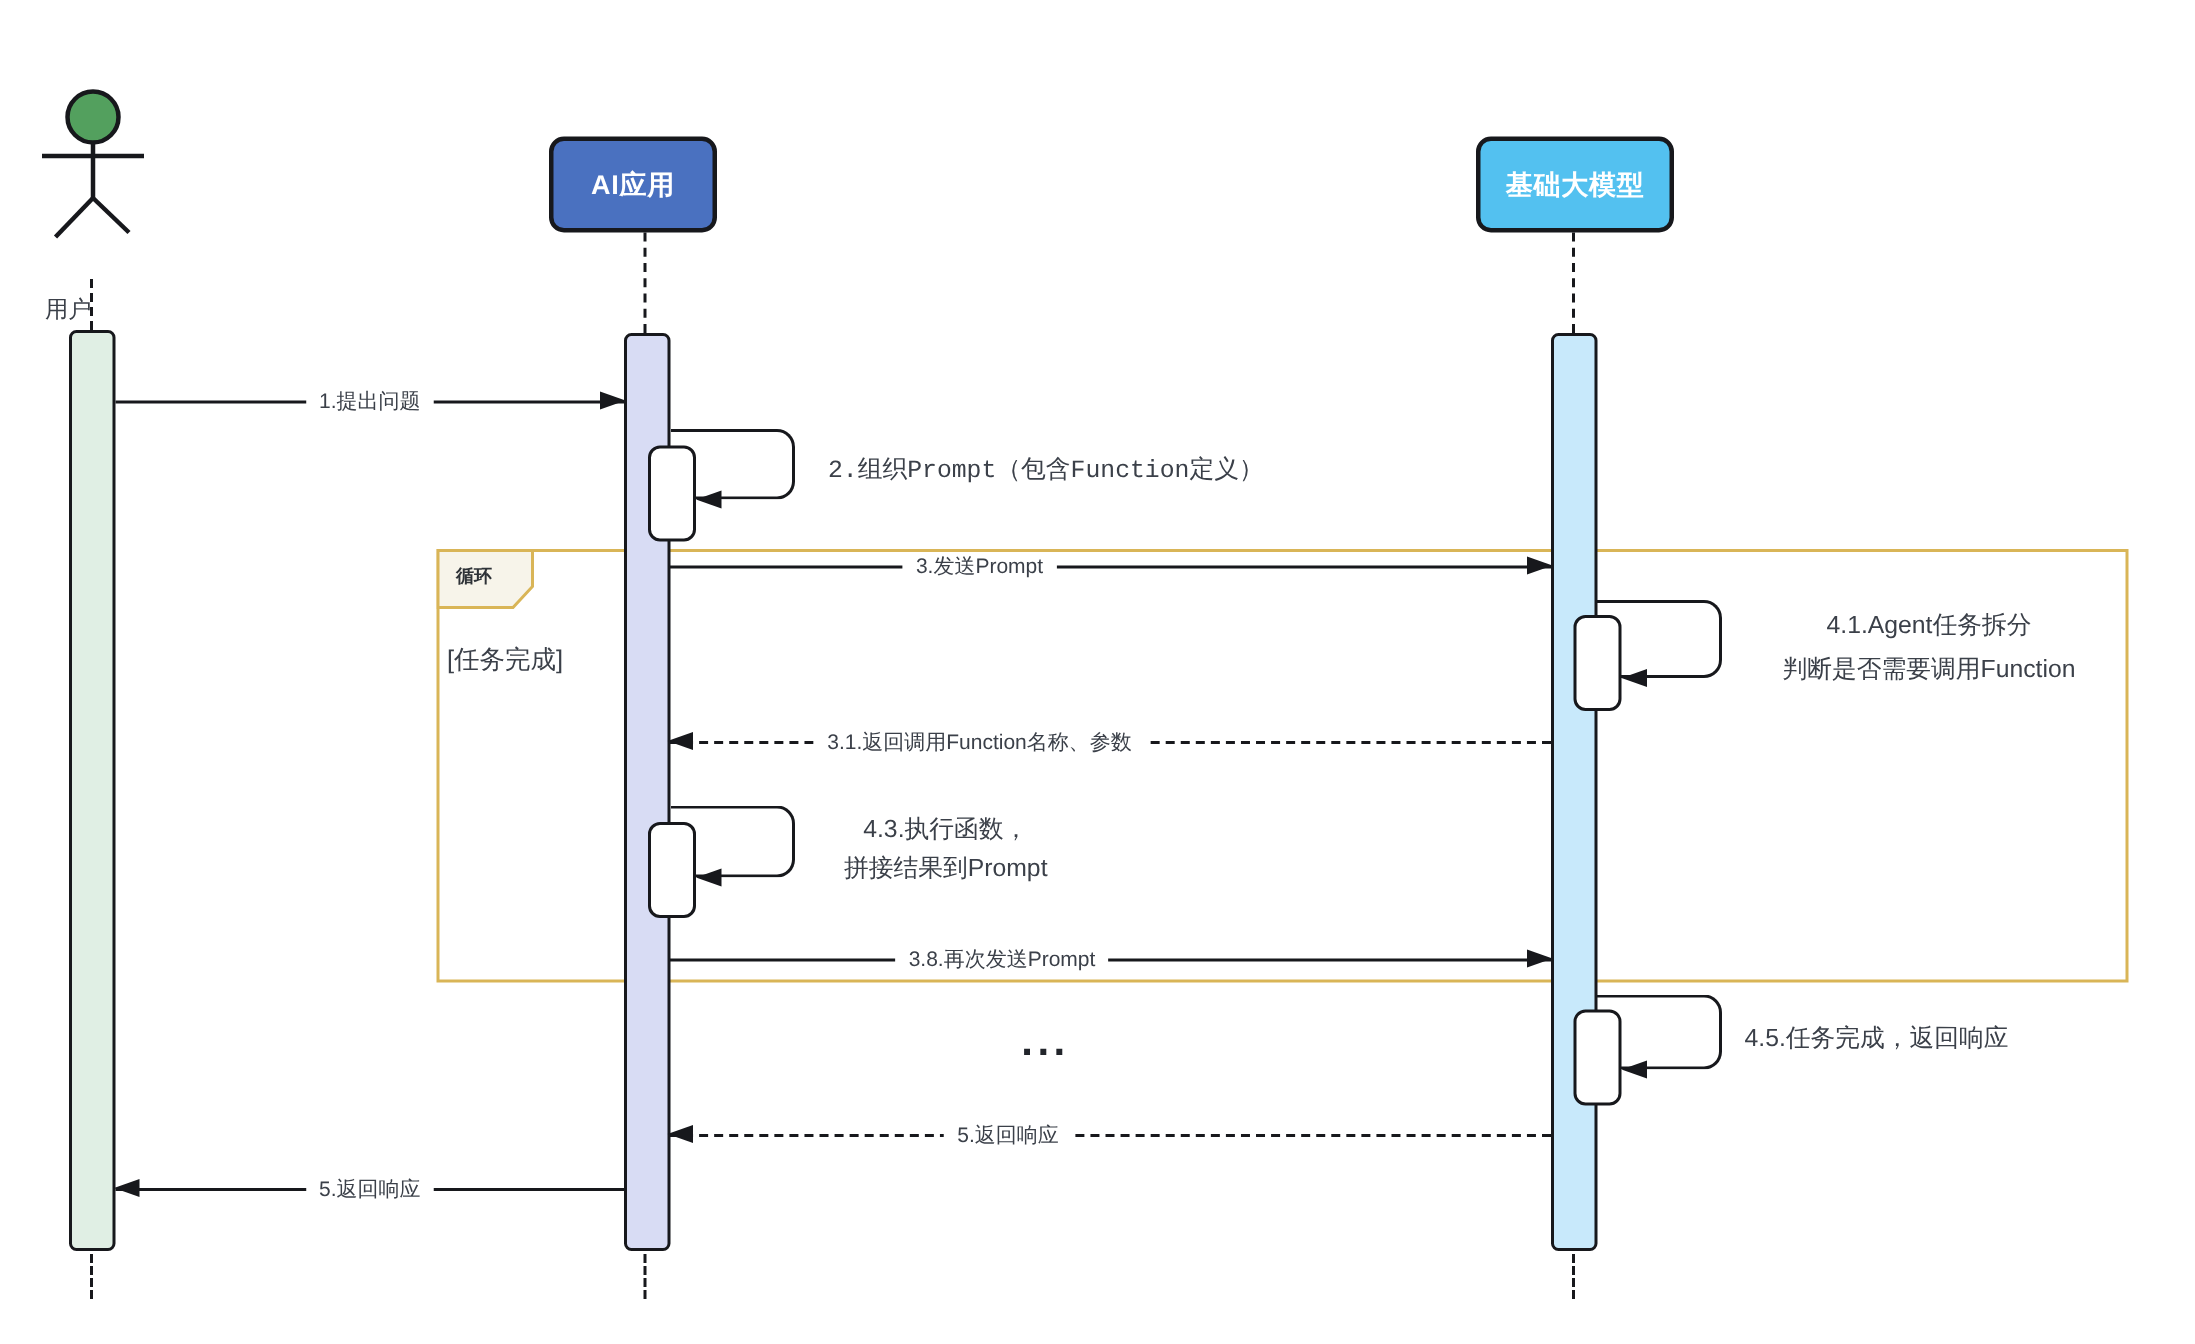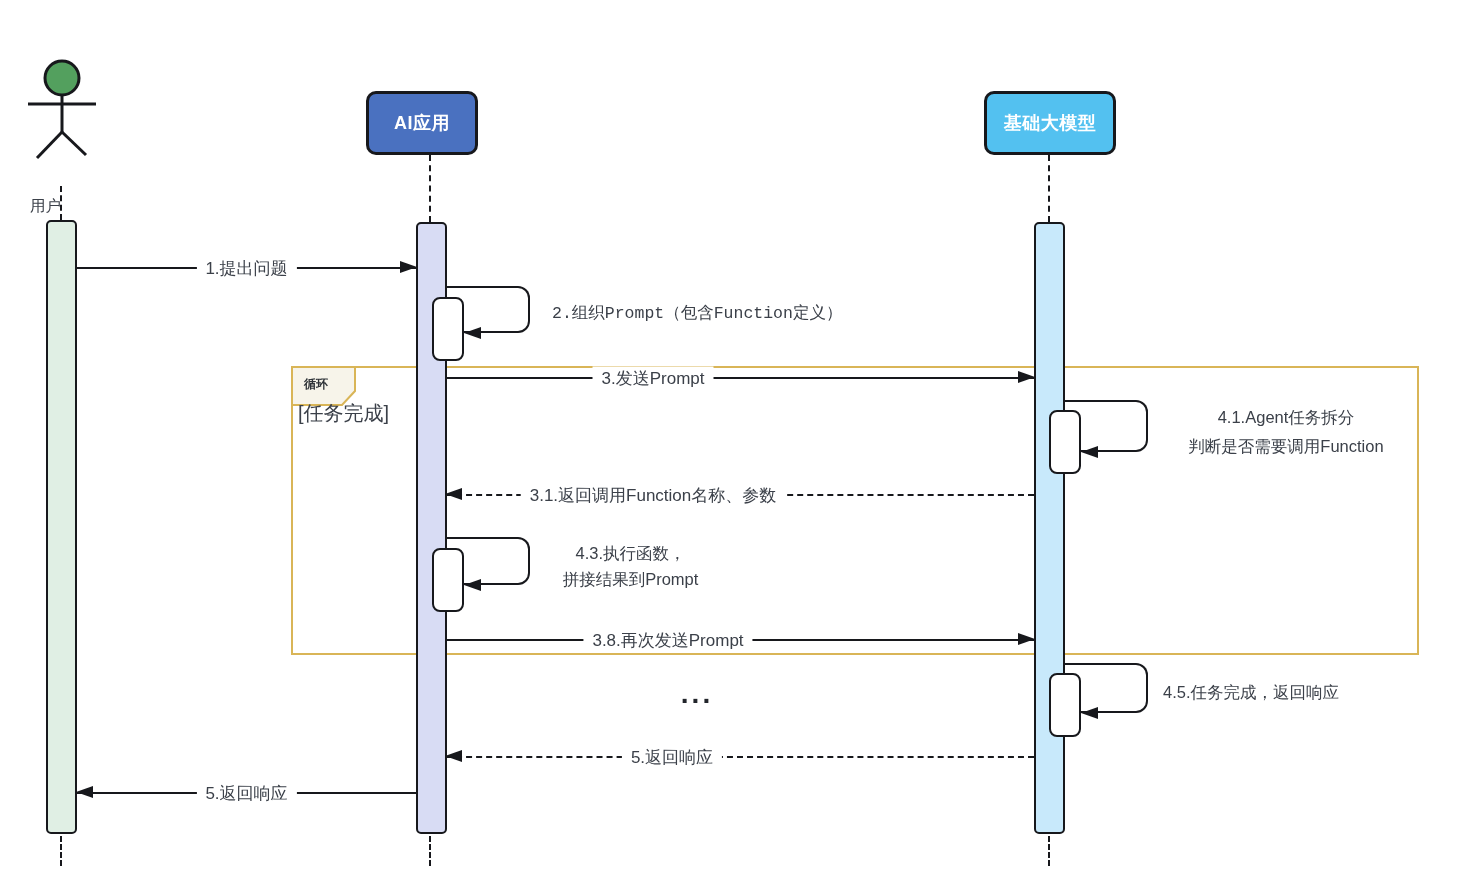--- a/index.html
+++ b/index.html
@@ -21,41 +21,41 @@
   .act { position:absolute; width:31px; border:2.5px solid var(--line,#17181c); border-radius:5px; z-index:3; }
   .act-user { left:46px;   top:220px; height:614px; background:var(--user-activation,#e0efe4); }
   .act-ai   { left:416px;  top:222px; height:612px; background:var(--ai-activation,#d8dcf4); }
   .act-llm  { left:1034px; top:222px; height:612px; background:var(--llm-activation,#c8e9fb); }
 
   
   .msg { position:absolute; height:0; z-index:4; }
   .msg .line { position:absolute; left:0; right:0; top:-1px; border-top:2.5px solid var(--line,#17181c); }
   .msg.dashed .line { border-top:2.5px dashed var(--line,#17181c); }
   .msg .label { position:absolute; top:0; transform:translate(-50%,-50%); background:#fff;
-                padding:0 9px; font-size:17px; white-space:nowrap; z-index:2; }
+                padding:0 9px; font-size:14px; white-space:nowrap; z-index:2; }
   .ah { position:absolute; width:0; height:0; top:-7px;
         border-top:6.5px solid transparent; border-bottom:6.5px solid transparent; }
   .ah-r { right:-1px; border-left:17px solid var(--line,#17181c); }
   .ah-l { left:-1px;  border-right:17px solid var(--line,#17181c); }
 
   
   .nested { position:absolute; width:32px; height:64px; background:#fff;
             border:2.5px solid var(--line,#17181c); border-radius:8px; z-index:5; }
   .sloop { position:absolute; border:2.5px solid var(--line,#17181c); border-left:none;
            border-radius:0 12px 12px 0; z-index:4; }
   .sloop .ah-l { top:auto; left:17px; bottom:-8px; position:absolute; }
   .slabel { position:absolute; font-size:16.5px; white-space:nowrap; z-index:4; line-height:21px; }
   .slabel.two { white-space:normal; text-align:center; line-height:29px; }
 
   
   .loop-frame { position:absolute; left:291px; top:366px; width:1128px; height:289px;
                 border:2px solid var(--loop-border,#d9b557); z-index:1; }
   .loop-tag-svg { position:absolute; left:-2px; top:-2px; }
   .loop-tag-text { position:absolute; left:11px; top:8px; font-size:12px; font-weight:bold; color:#2e3237; }
-  .loop-guard { position:absolute; left:5px; top:32px; font-size:20px; color:var(--text,#3b4049); }
+  .loop-guard { position:absolute; left:5px; top:60px; font-size:17px; color:var(--text,#3b4049); }
 
   .ellipsis { position:absolute; left:647px; top:678px; width:100px; text-align:center;
               font-size:28px; font-weight:bold; letter-spacing:3px; color:#22252b; z-index:4; }
 
   .actor-label { position:absolute; left:30px; top:164px; width:64px; font-size:15.5px;margin-top:32px; }
   .actor-svg { position:absolute; left:16px; top:55px; z-index:2; }
 </style>
 </head>
 <body>
 

